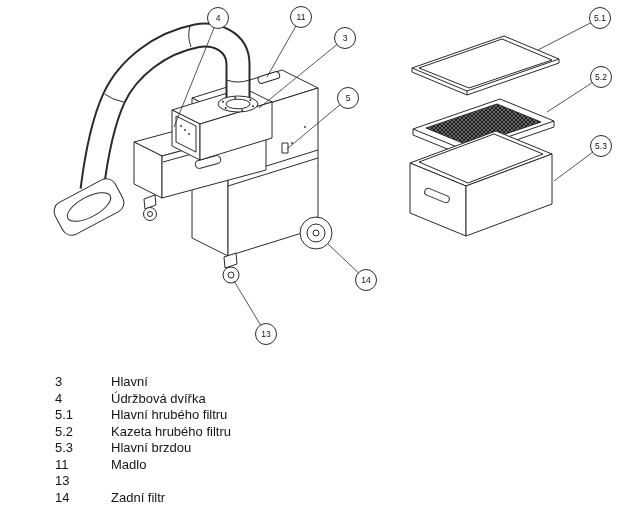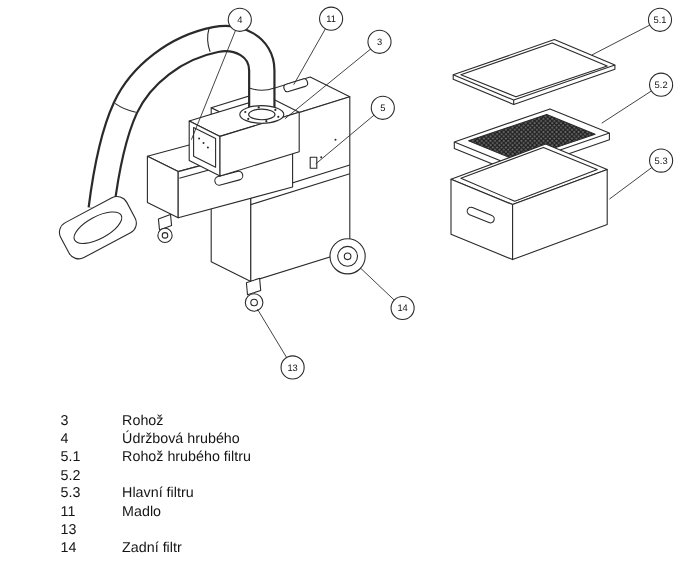--- a/index.html
+++ b/index.html
@@ -196,36 +196,37 @@
         <text x="601" y="149" text-anchor="middle" font-size="8.5" fill="#111" stroke="none">5.3</text>
       </g>
     </g>
   </g>
 </svg>
 </div>
 
 <div class="legend">
   <div class="legend-row">
     <span class="legend-num">3</span>
-    <span class="legend-label">Rohož</span>
+    <span class="legend-label">Hlavní</span>
   </div>
   <div class="legend-row">
     <span class="legend-num">4</span>
-    <span class="legend-label">Údržbová hrubého</span>
+    <span class="legend-label">Údržbová dvířka</span>
   </div>
   <div class="legend-row">
     <span class="legend-num">5.1</span>
-    <span class="legend-label">Rohož hrubého filtru</span>
+    <span class="legend-label">Hlavní hrubého filtru</span>
   </div>
   <div class="legend-row">
     <span class="legend-num">5.2</span>
+    <span class="legend-label">Kazeta hrubého filtru</span>
   </div>
   <div class="legend-row">
     <span class="legend-num">5.3</span>
-    <span class="legend-label">Hlavní filtru</span>
+    <span class="legend-label">Hlavní brzdou</span>
   </div>
   <div class="legend-row">
     <span class="legend-num">11</span>
     <span class="legend-label">Madlo</span>
   </div>
   <div class="legend-row">
     <span class="legend-num">13</span>
   </div>
   <div class="legend-row">
     <span class="legend-num">14</span>

